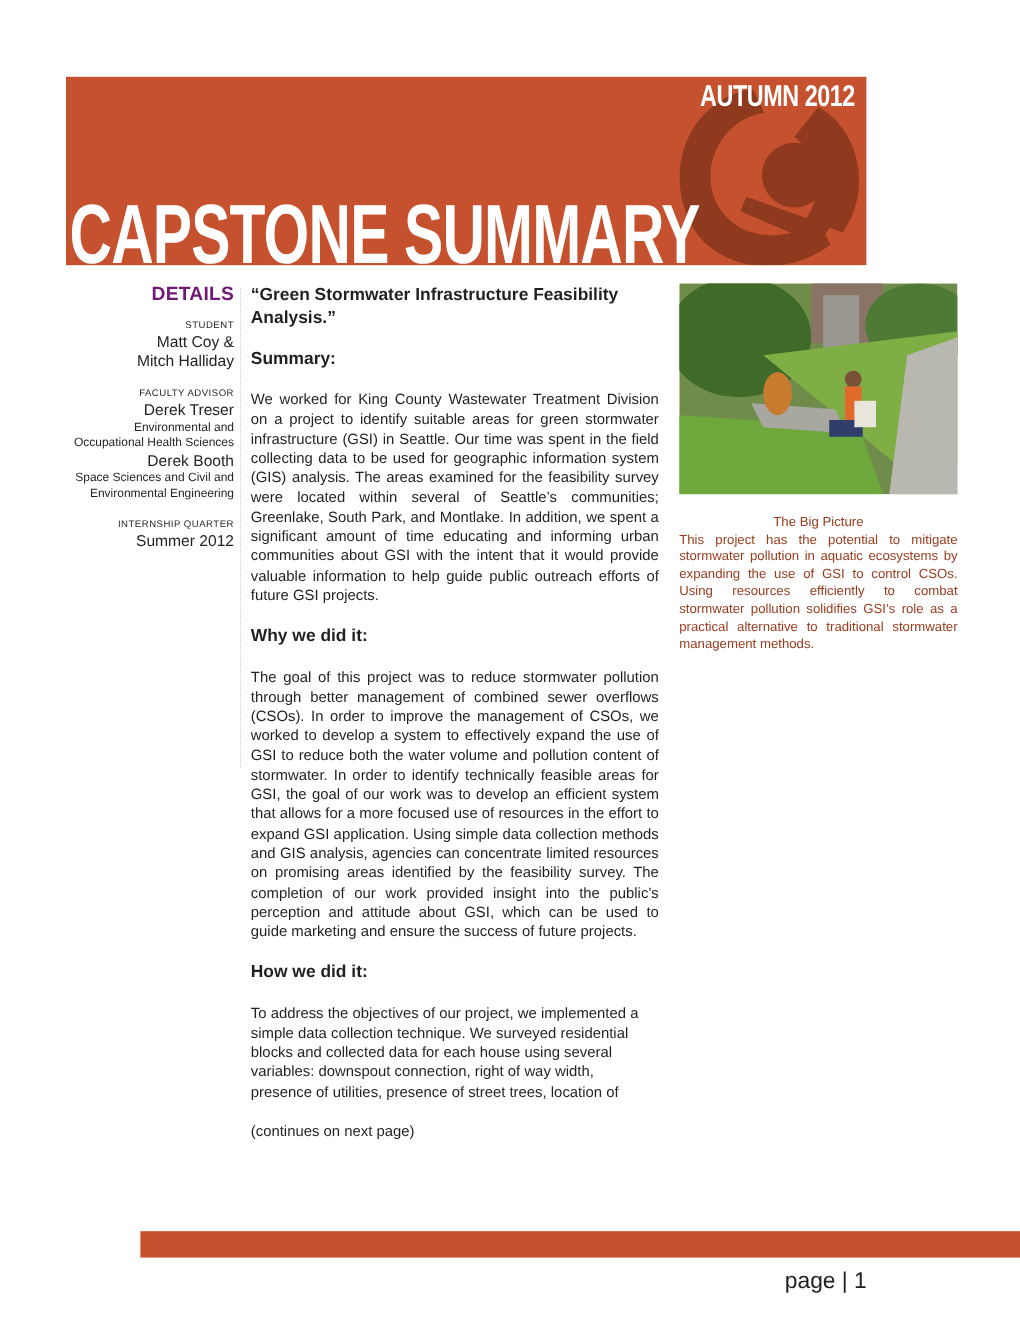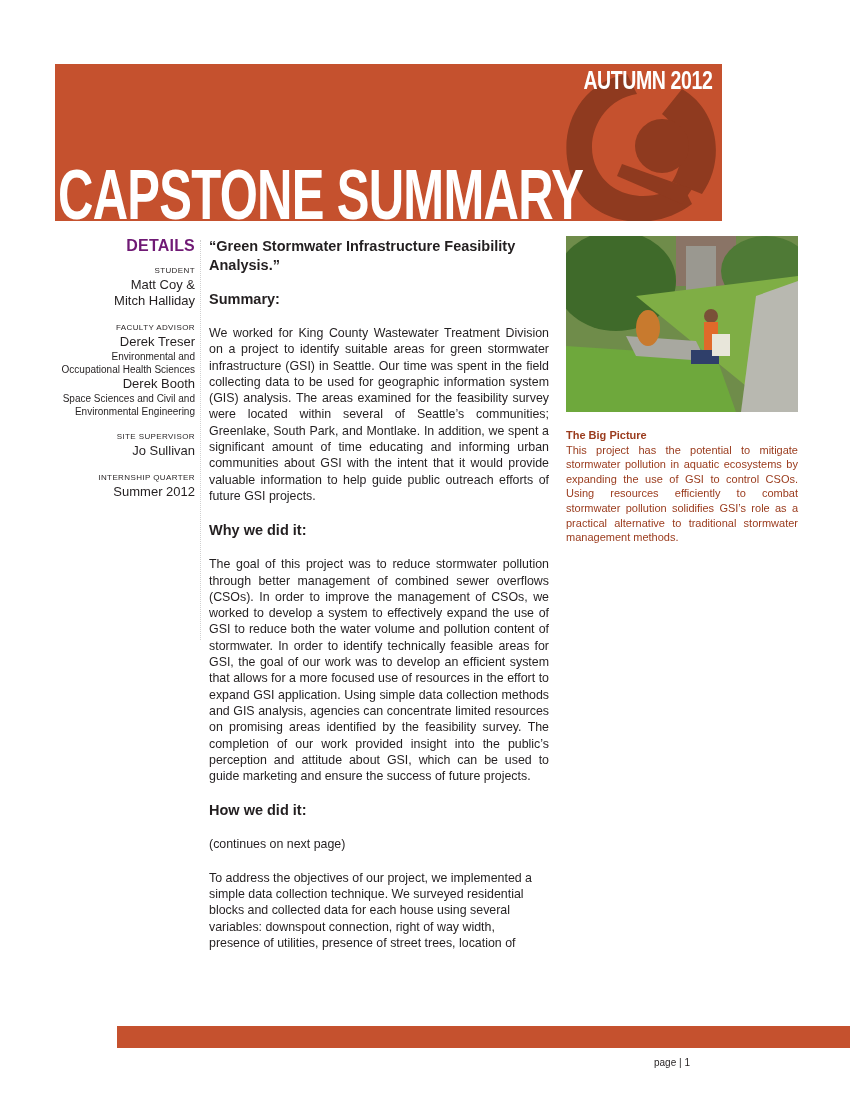--- a/index.html
+++ b/index.html
@@ -40,24 +40,24 @@
   .main {
     position: absolute; left: 209px; top: 237px; width: 340px;
     font-size: 12.4px; line-height: 16.3px;
   }
   .main .proj-title { font-weight: bold; font-size: 14.5px; line-height: 19px; margin-bottom: 15px; }
   .main h3 { font-size: 14.5px; font-weight: bold; margin: 0 0 16px 0; line-height: 19px; }
   .main p { margin: 0 0 17px 0; text-align: justify; }
   .main p.left { text-align: left; }
   .photo { position: absolute; left: 566px; top: 236px; width: 232px; height: 176px; overflow: hidden; }
   .sidebar-text { position: absolute; left: 566px; top: 428px; width: 232px; color: #9a3b1d; font-size: 11px; line-height: 14.6px; }
-  .sidebar-text .cap { font-weight: bold; font-size: 11px; }
+  .sidebar-text .cap { font-weight: normal; font-size: 11px; text-align: center; }
   .sidebar-text p { margin: 0; text-align: justify; }
   .footer-bar { position: absolute; left: 117px; top: 1026px; width: 733px; height: 22px; background: #c5512e; }
-  .page-num { position: absolute; left: 654px; top: 1057px; font-size: 10px; color: #231f20; }
+  .page-num { position: absolute; left: 654px; top: 1057px; font-size: 19px; color: #231f20; }
 </style>
 </head>
 <body>
 
 <div class="banner">
   <svg class="logo" viewBox="0 0 190 157">
     <path d="M95 10 C40 20 20 80 45 125 C65 160 120 170 160 140 L150 120 C120 140 80 135 65 105 C50 75 70 35 105 30 Z" fill="#8f3a1f"></path>
     <path d="M150 25 C185 45 195 95 170 130 L140 118 C155 95 150 65 130 50 Z" fill="#8f3a1f"></path>
     <circle cx="130" cy="82" r="27" fill="#8f3a1f"></circle>
     <path d="M90 100 L160 125 L150 140 L85 112 Z" fill="#8f3a1f"></path>
@@ -76,40 +76,36 @@
   <div class="group">
     <div class="lbl">FACULTY ADVISOR</div>
     <div class="val">Derek Treser</div>
     <div class="sub">Environmental and</div>
     <div class="sub">Occupational Health Sciences</div>
     <div class="val">Derek Booth</div>
     <div class="sub">Space Sciences and Civil and</div>
     <div class="sub">Environmental Engineering</div>
   </div>
   <div class="group">
-    <div class="lbl">SITE SUPERVISOR</div>
-    <div class="val">Jo Sullivan</div>
-  </div>
-  <div class="group">
     <div class="lbl">INTERNSHIP QUARTER</div>
     <div class="val">Summer 2012</div>
   </div>
 </div>
 
 <div class="divider"></div>
 
 <div class="main">
   <div class="proj-title">“Green Stormwater Infrastructure Feasibility Analysis.”</div>
   <h3>Summary:</h3>
   <p>We worked for King County Wastewater Treatment Division on a project to identify suitable areas for green stormwater infrastructure (GSI) in Seattle.  Our time was spent in the field collecting data to be used for geographic information system (GIS) analysis. The areas examined for the feasibility survey were located within several of Seattle’s communities; Greenlake, South Park, and Montlake.  In addition, we spent a significant amount of time educating and informing urban communities about GSI with the intent that it would provide valuable information to help guide public outreach efforts of future GSI projects.</p>
   <h3>Why we did it:</h3>
   <p>The goal of this project was to reduce stormwater pollution through better management of combined sewer overflows (CSOs).  In order to improve the management of CSOs, we worked to develop a system to effectively expand the use of GSI to reduce both the water volume and pollution content of stormwater.  In order to identify technically feasible areas for GSI, the goal of our work was to develop an efficient system that allows for a more focused use of resources in the effort to expand GSI application.  Using simple data collection methods and GIS analysis, agencies can concentrate limited resources on promising areas identified by the feasibility survey.  The completion of our work provided insight into the public’s perception and attitude about GSI, which can be used to guide marketing and ensure the success of future projects.</p>
   <h3>How we did it:</h3>
+  <p class="left">To address the objectives of our project, we implemented a simple data collection technique.  We surveyed residential blocks and collected data for each house using several variables: downspout connection, right of way width, presence of utilities, presence of street trees, location of</p>
   <p class="left">(continues on next page)</p>
-  <p class="left">To address the objectives of our project, we implemented a simple data collection technique.  We surveyed residential blocks and collected data for each house using several variables: downspout connection, right of way width, presence of utilities, presence of street trees, location of</p>
 </div>
 
 <div class="photo" title="Surveyor with clipboard petting an orange cat on steps beside a grassy slope">
   <svg width="232" height="176" viewBox="0 0 232 176">
     <rect width="232" height="176" fill="#6f8c4a"></rect>
     <rect x="110" y="0" width="60" height="50" fill="#8a7466"></rect>
     <rect x="120" y="10" width="30" height="50" fill="#9a9890"></rect>
     <ellipse cx="50" cy="45" rx="60" ry="50" fill="#3f6a2a"></ellipse>
     <ellipse cx="200" cy="35" rx="45" ry="35" fill="#4f7a36"></ellipse>
     <polygon points="70,60 232,40 232,150 180,150" fill="#7fae45"></polygon>

